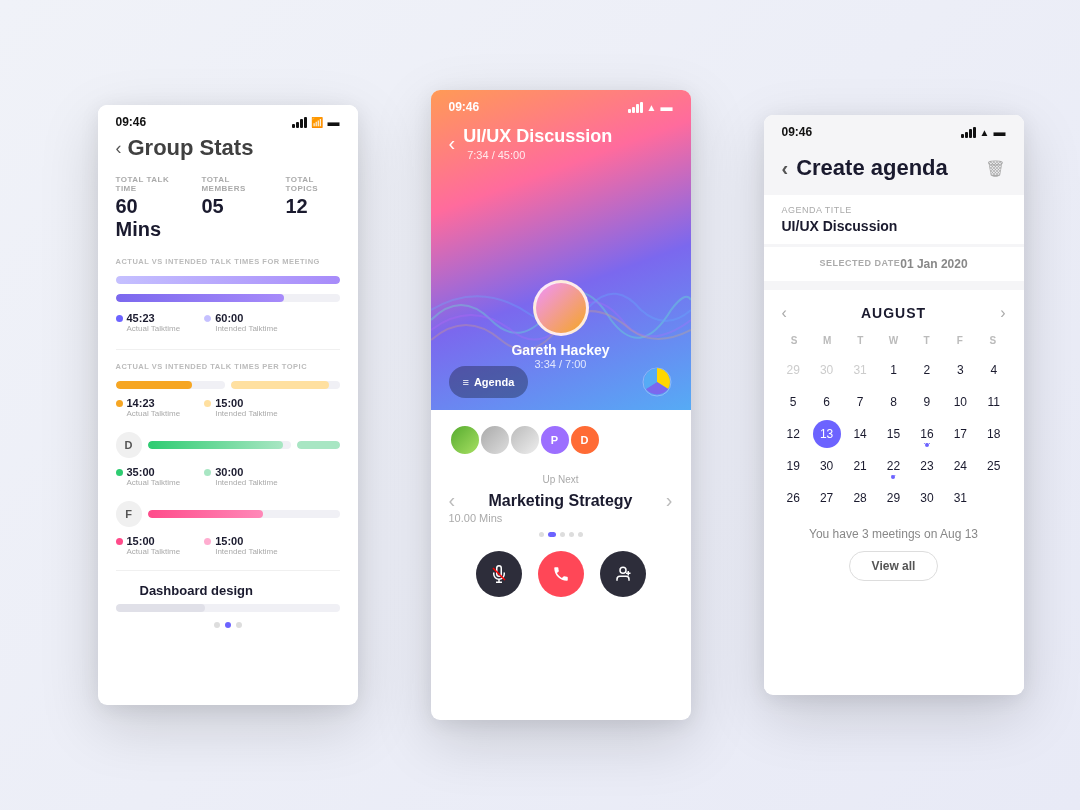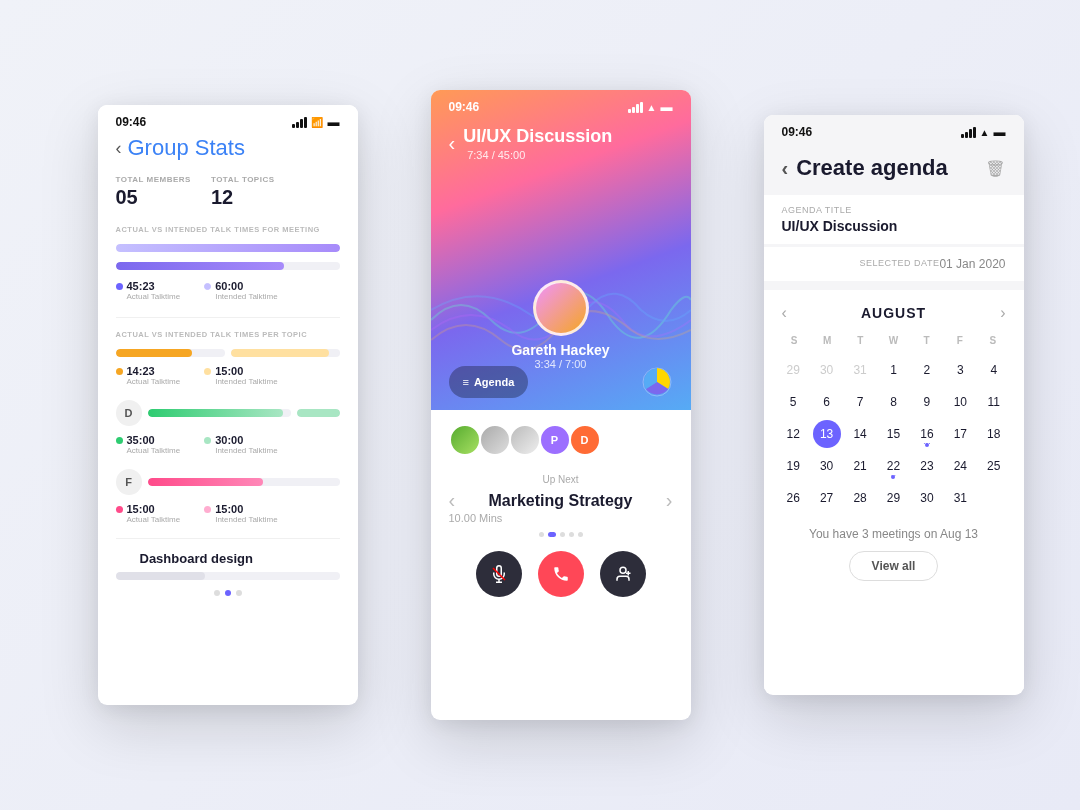--- a/index.html
+++ b/index.html
@@ -45,21 +45,21 @@
     }
     .status-time { font-size: 12px; font-weight: 700; color: #111; }
     .status-icons { display: flex; align-items: center; gap: 4px; font-size: 10px; color: #111; }
 
     
     .phone-1 .status-bar { background: #fff; }
     .phone-1-content { padding: 0 18px 12px; overflow: hidden; height: calc(100% - 36px); }
 
     .nav-back { display: flex; align-items: center; gap: 6px; margin-bottom: 14px; }
     .nav-back-arrow { font-size: 18px; color: #555; }
-    .page-title { font-size: 22px; font-weight: 400; color: #3b82f6; }
+    .page-title { font-size: 22px; font-weight: 700; color: #404040; }
 
     .stats-row { display: flex; gap: 20px; margin-bottom: 16px; }
     .stat-item {}
     .stat-label { font-size: 8px; font-weight: 600; color: #aaa; text-transform: uppercase; letter-spacing: 0.5px; margin-bottom: 2px; }
     .stat-value { font-size: 20px; font-weight: 700; color: #1a1a2e; }
 
     .section-label { font-size: 7.5px; font-weight: 600; color: #bbb; text-transform: uppercase; letter-spacing: 0.5px; margin-bottom: 10px; }
 
     .talk-time-bars { margin-bottom: 16px; }
     .progress-bar-container { height: 8px; background: #f0f0f5; border-radius: 4px; margin-bottom: 10px; overflow: hidden; }
@@ -142,21 +142,21 @@
     .phone-3-content { height: calc(100% - 36px); display: flex; flex-direction: column; background: #f5f5f7; }
 
     .agenda-header { padding: 10px 18px 14px; background: #f5f5f7; display: flex; align-items: center; justify-content: space-between; }
     .agenda-title { font-size: 22px; font-weight: 700; color: #1a1a2e; display: flex; align-items: center; gap: 8px; }
     .agenda-back-arrow { font-size: 20px; color: #555; }
     .trash-icon { font-size: 16px; color: #aaa; }
 
     .agenda-field { background: #fff; padding: 10px 18px; margin-bottom: 1px; }
     .field-label { font-size: 9px; color: #aaa; text-transform: uppercase; letter-spacing: 0.5px; margin-bottom: 3px; }
     .field-value { font-size: 14px; font-weight: 600; color: #1a1a2e; }
-    .field-row { display: flex; align-items: center; justify-content: flex-end; }
+    .field-row { display: flex; align-items: center; justify-content: center; font-weight: bold; }
     .field-date { font-size: 12px; color: #888; }
 
     .calendar-card { background: #fff; margin: 8px 0 0; flex: 1; }
     .cal-month-nav { display: flex; align-items: center; justify-content: space-between; padding: 14px 18px 10px; }
     .cal-month { font-size: 14px; font-weight: 700; color: #1a1a2e; text-align: center; flex: 1; letter-spacing: 1px; }
     .cal-nav-btn { font-size: 16px; color: #aaa; background: none; border: none; cursor: pointer; }
 
     .cal-grid { padding: 0 14px; }
     .cal-header { display: grid; grid-template-columns: repeat(7, 1fr); margin-bottom: 6px; }
     .cal-day-name { text-align: center; font-size: 10px; font-weight: 600; color: #bbb; padding: 3px 0; }
@@ -240,20 +240,24 @@
       </div>
     </div>
 
     <div class="phone-1-content">
       <div class="nav-back">
         <span class="nav-back-arrow">‹</span>
         <span class="page-title">Group Stats</span>
       </div>
 
       <div class="stats-row">
+        <div class="stat-item">
+          <div class="stat-label">TOTAL TALK TIME</div>
+          <div class="stat-value">60 Mins</div>
+        </div>
         <div class="stat-item">
           <div class="stat-label">TOTAL MEMBERS</div>
           <div class="stat-value">05</div>
         </div>
         <div class="stat-item">
           <div class="stat-label">TOTAL TOPICS</div>
           <div class="stat-value">12</div>
         </div>
       </div>
 

